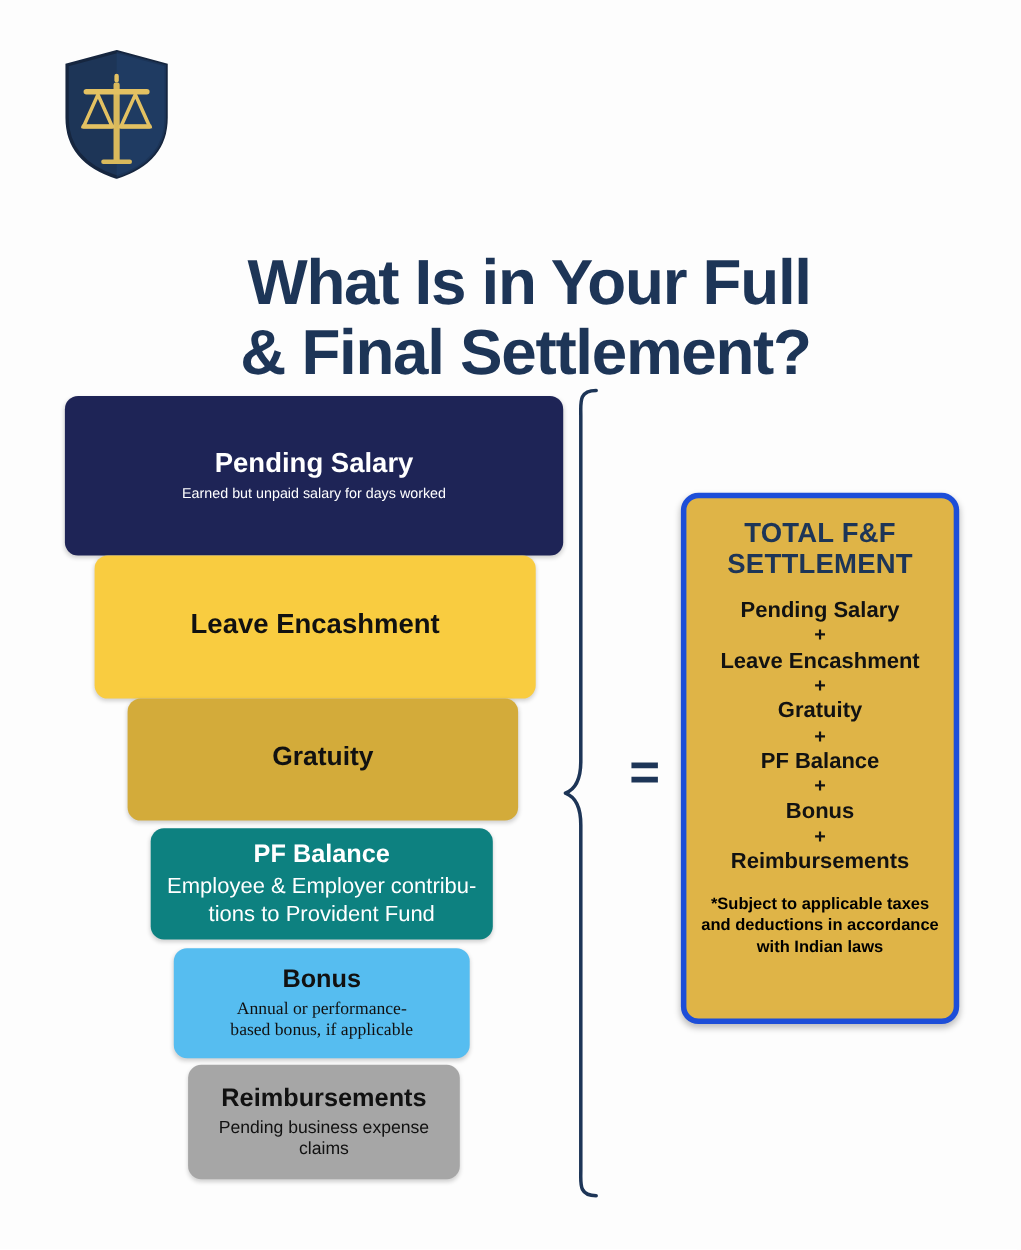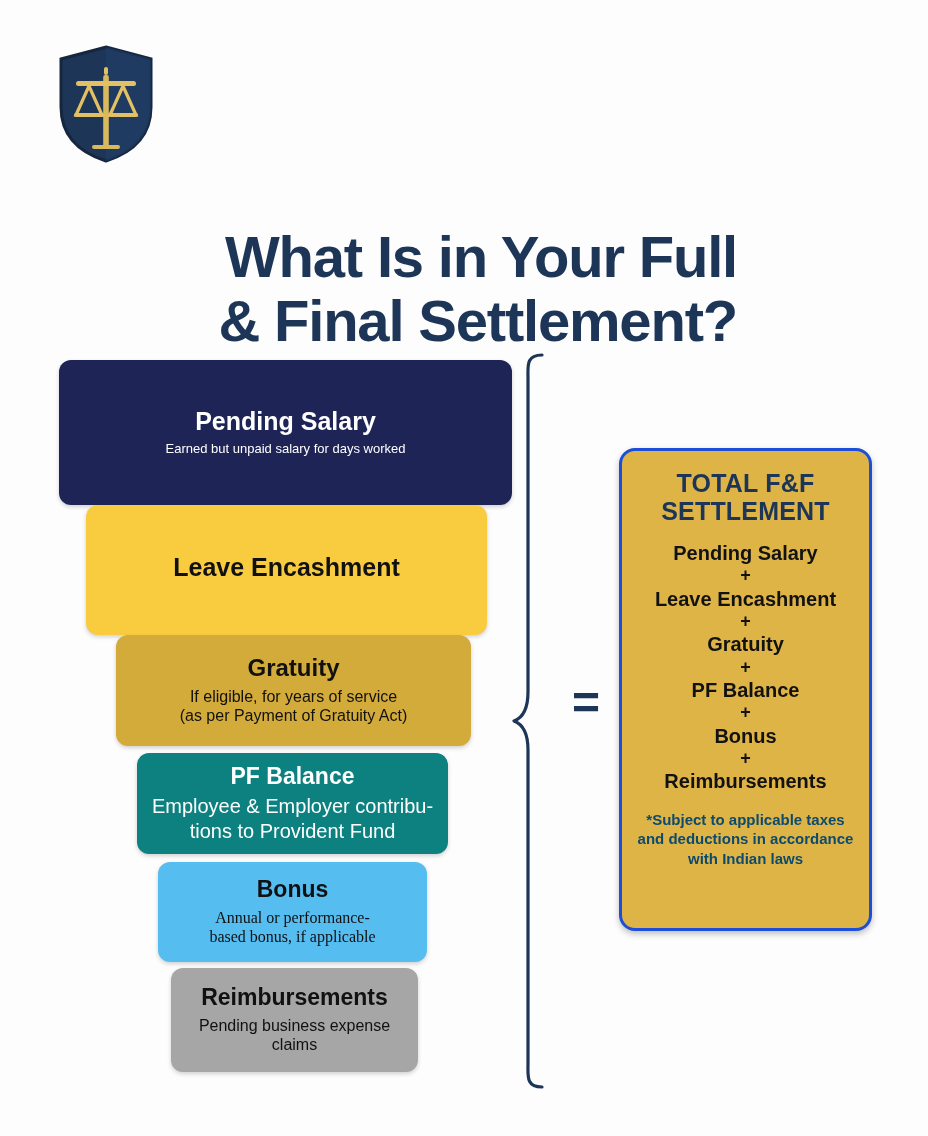--- a/index.html
+++ b/index.html
@@ -117,21 +117,21 @@
   }
 
   
   #total-panel {
     position: absolute;
     left: 619px;
     top: 448px;
     width: 253px;
     height: 483px;
     box-sizing: border-box;
-    border: 3px solid #1d4ed8;
+    border: 5px solid #1d4ed8;
     border-radius: 16px;
     background: #dfb447;
     box-shadow: 0 3px 6px rgba(0,0,0,0.25);
     padding: 18px 10px 14px 10px;
     display: flex;
     flex-direction: column;
     align-items: center;
     text-align: center;
   }
   #total-panel .panel-heading {
@@ -150,21 +150,21 @@
     line-height: 1.22;
   }
   .panel-items .plus {
     display: block;
     font-size: 18px;
     line-height: 1.18;
   }
   .panel-items .item { display: block; white-space: nowrap; }
   #panel-note {
     margin-top: 16px;
-    color: #0c4a6e;
+    color: #000000;
     font-size: 15px;
     font-weight: bold;
     line-height: 1.3;
     max-width: 226px;
   }
 </style>
 </head>
 <body>
 
 <div id="page">
@@ -195,21 +195,20 @@
       <div class="bar-title">Pending Salary</div>
       <div class="bar-desc">Earned but unpaid salary for days worked</div>
     </div>
 
     <div class="funnel-bar" id="bar-1" style="background:#f9cc40;color:#111111;">
       <div class="bar-title">Leave Encashment</div>
     </div>
 
     <div class="funnel-bar" id="bar-2" style="background:#d3ab3a;color:#111111;">
       <div class="bar-title">Gratuity</div>
-      <div class="bar-desc">If eligible, for years of service<br>(as per Payment of Gratuity Act)</div>
     </div>
 
     <div class="funnel-bar" id="bar-3" style="background:#0d8180;color:#ffffff;">
       <div class="bar-title">PF Balance</div>
       <div class="bar-desc">Employee &amp; Employer contribu-<br>tions to Provident Fund</div>
     </div>
 
     <div class="funnel-bar" id="bar-4" style="background:#56bdf0;color:#111111;">
       <div class="bar-title">Bonus</div>
       <div class="bar-desc">Annual or performance-<br>based bonus, if applicable</div>

